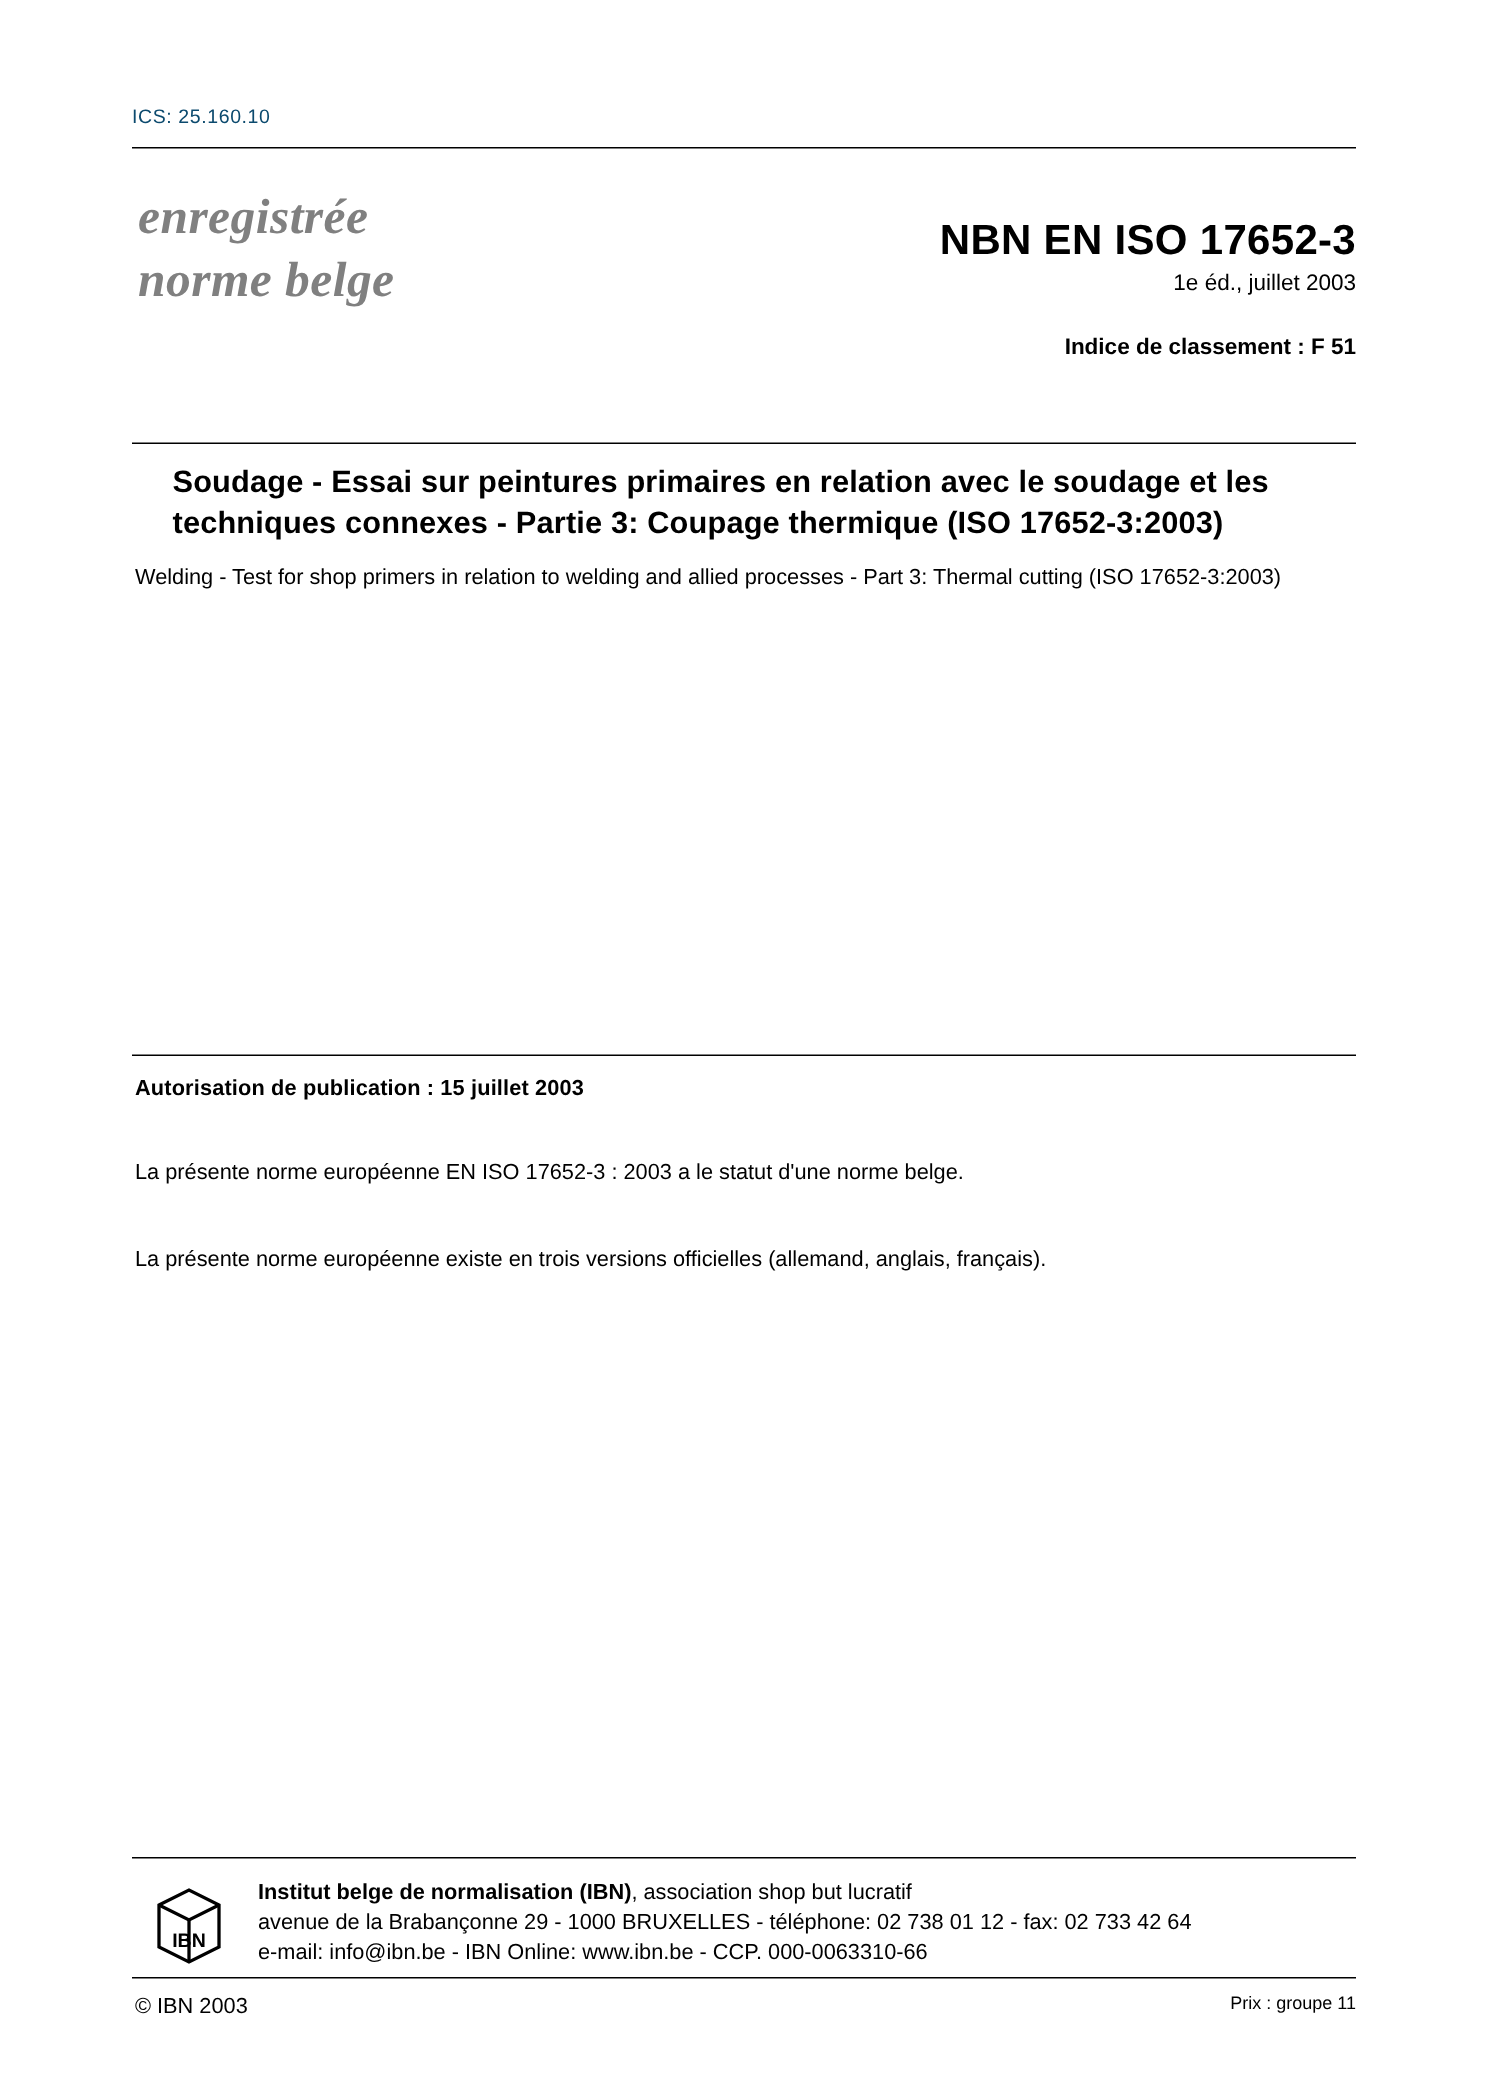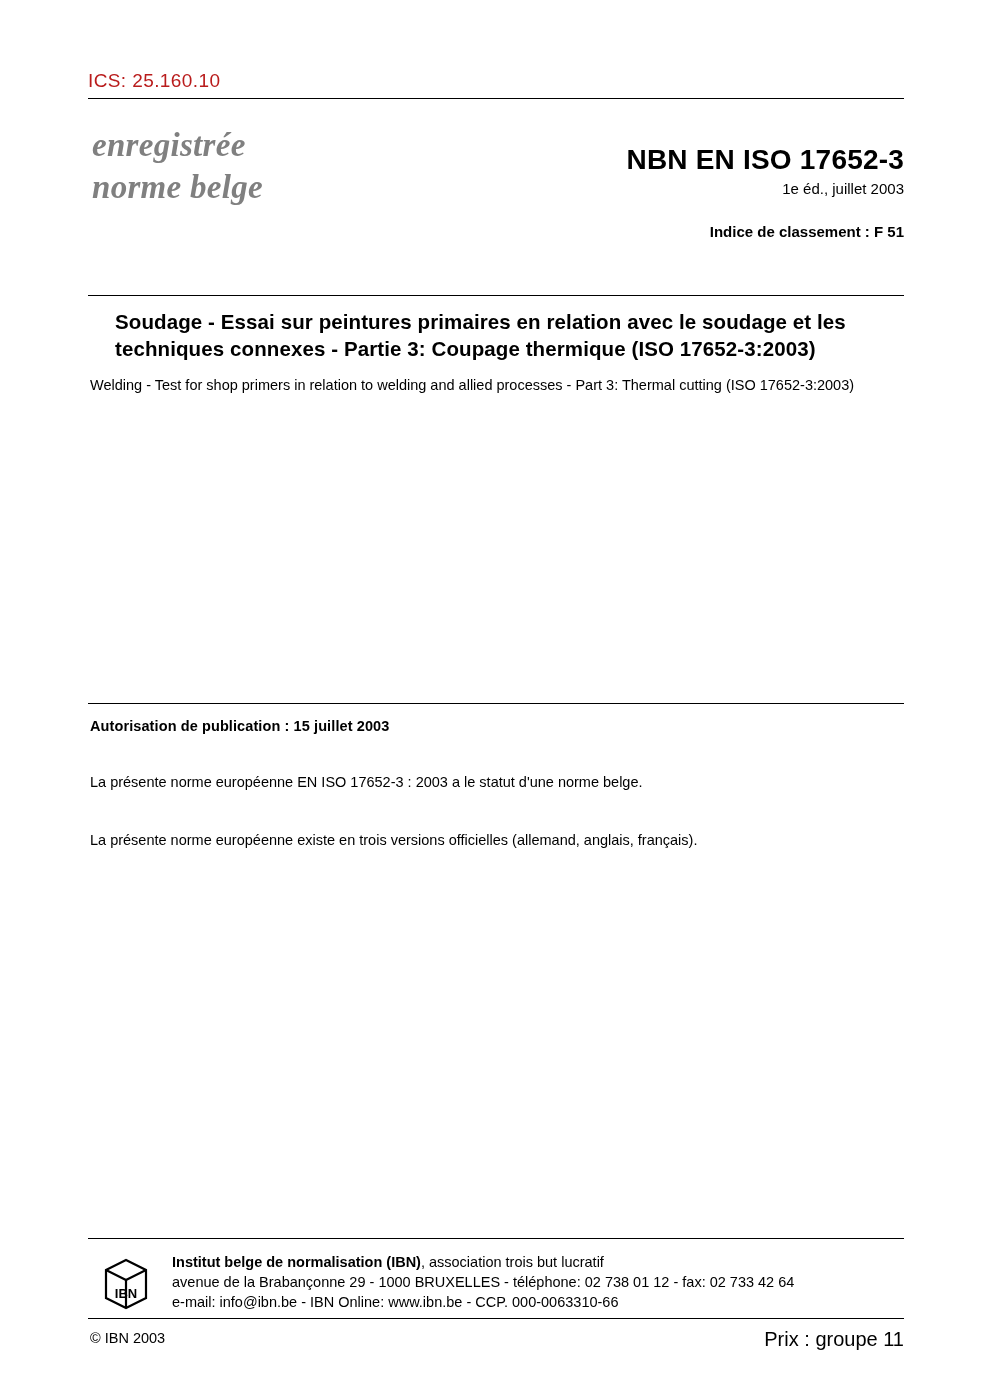--- a/index.html
+++ b/index.html
@@ -26,23 +26,23 @@
     top: 0;
     width: 816px;
     height: 1393px;
   }
 
   
   .ics {
     position: absolute;
     top: 70px;
     left: 0;
-    font-size: 19px;
+    font-size: 13px;
     letter-spacing: 0.4px;
-    color: #b91c1c;
+    color: #0c4a6e;
   }
   .rule {
     position: absolute;
     left: 0;
     width: 816px;
     border-top: 1px solid #000;
   }
   .rule-top { top: 98px; }
   .rule-title { top: 295px; }
   .rule-auth { top: 703px; }
@@ -166,21 +166,21 @@
   .copyright {
     position: absolute;
     top: 1330px;
     left: 2px;
     font-size: 14.5px;
   }
   .price {
     position: absolute;
     top: 1328px;
     right: 0;
-    font-size: 20px;
+    font-size: 12px;
     text-align: right;
   }
 </style>
 </head>
 <body>
 
 <div class="page">
   <div class="content">
 
     <div class="ics">ICS: 25.160.10</div>
@@ -217,21 +217,21 @@
       <div class="logo">
         <svg width="48" height="52" viewBox="0 0 48 52" xmlns="http://www.w3.org/2000/svg">
           <polygon points="4,12 24,2 44,12 44,40 24,50 4,40" fill="#ffffff" stroke="#000000" stroke-width="2.2"></polygon>
           <polyline points="4,12 24,22 44,12" fill="none" stroke="#000000" stroke-width="2.2"></polyline>
           <line x1="24" y1="22" x2="24" y2="50" stroke="#000000" stroke-width="2.2"></line>
           <text x="24" y="40" font-family="Liberation Sans, sans-serif" font-size="13" font-weight="bold" text-anchor="middle" fill="#000000">IBN</text>
         </svg>
       </div>
       <div class="footer-text">
         <div>
-          <span class="footer-org">Institut belge de normalisation (IBN)</span><span>,  association trois but lucratif</span>
+          <span class="footer-org">Institut belge de normalisation (IBN)</span><span>,  association shop but lucratif</span>
         </div>
         <div>avenue de la Brabançonne 29 - 1000 BRUXELLES - téléphone: 02 738 01 12 - fax: 02 733 42 64</div>
         <div>e-mail: info@ibn.be  - IBN Online: www.ibn.be - CCP. 000-0063310-66</div>
       </div>
     </div>
 
     <div class="rule rule-bottom"></div>
 
     <div class="copyright">© IBN 2003</div>
     <div class="price">Prix : groupe 11</div>

